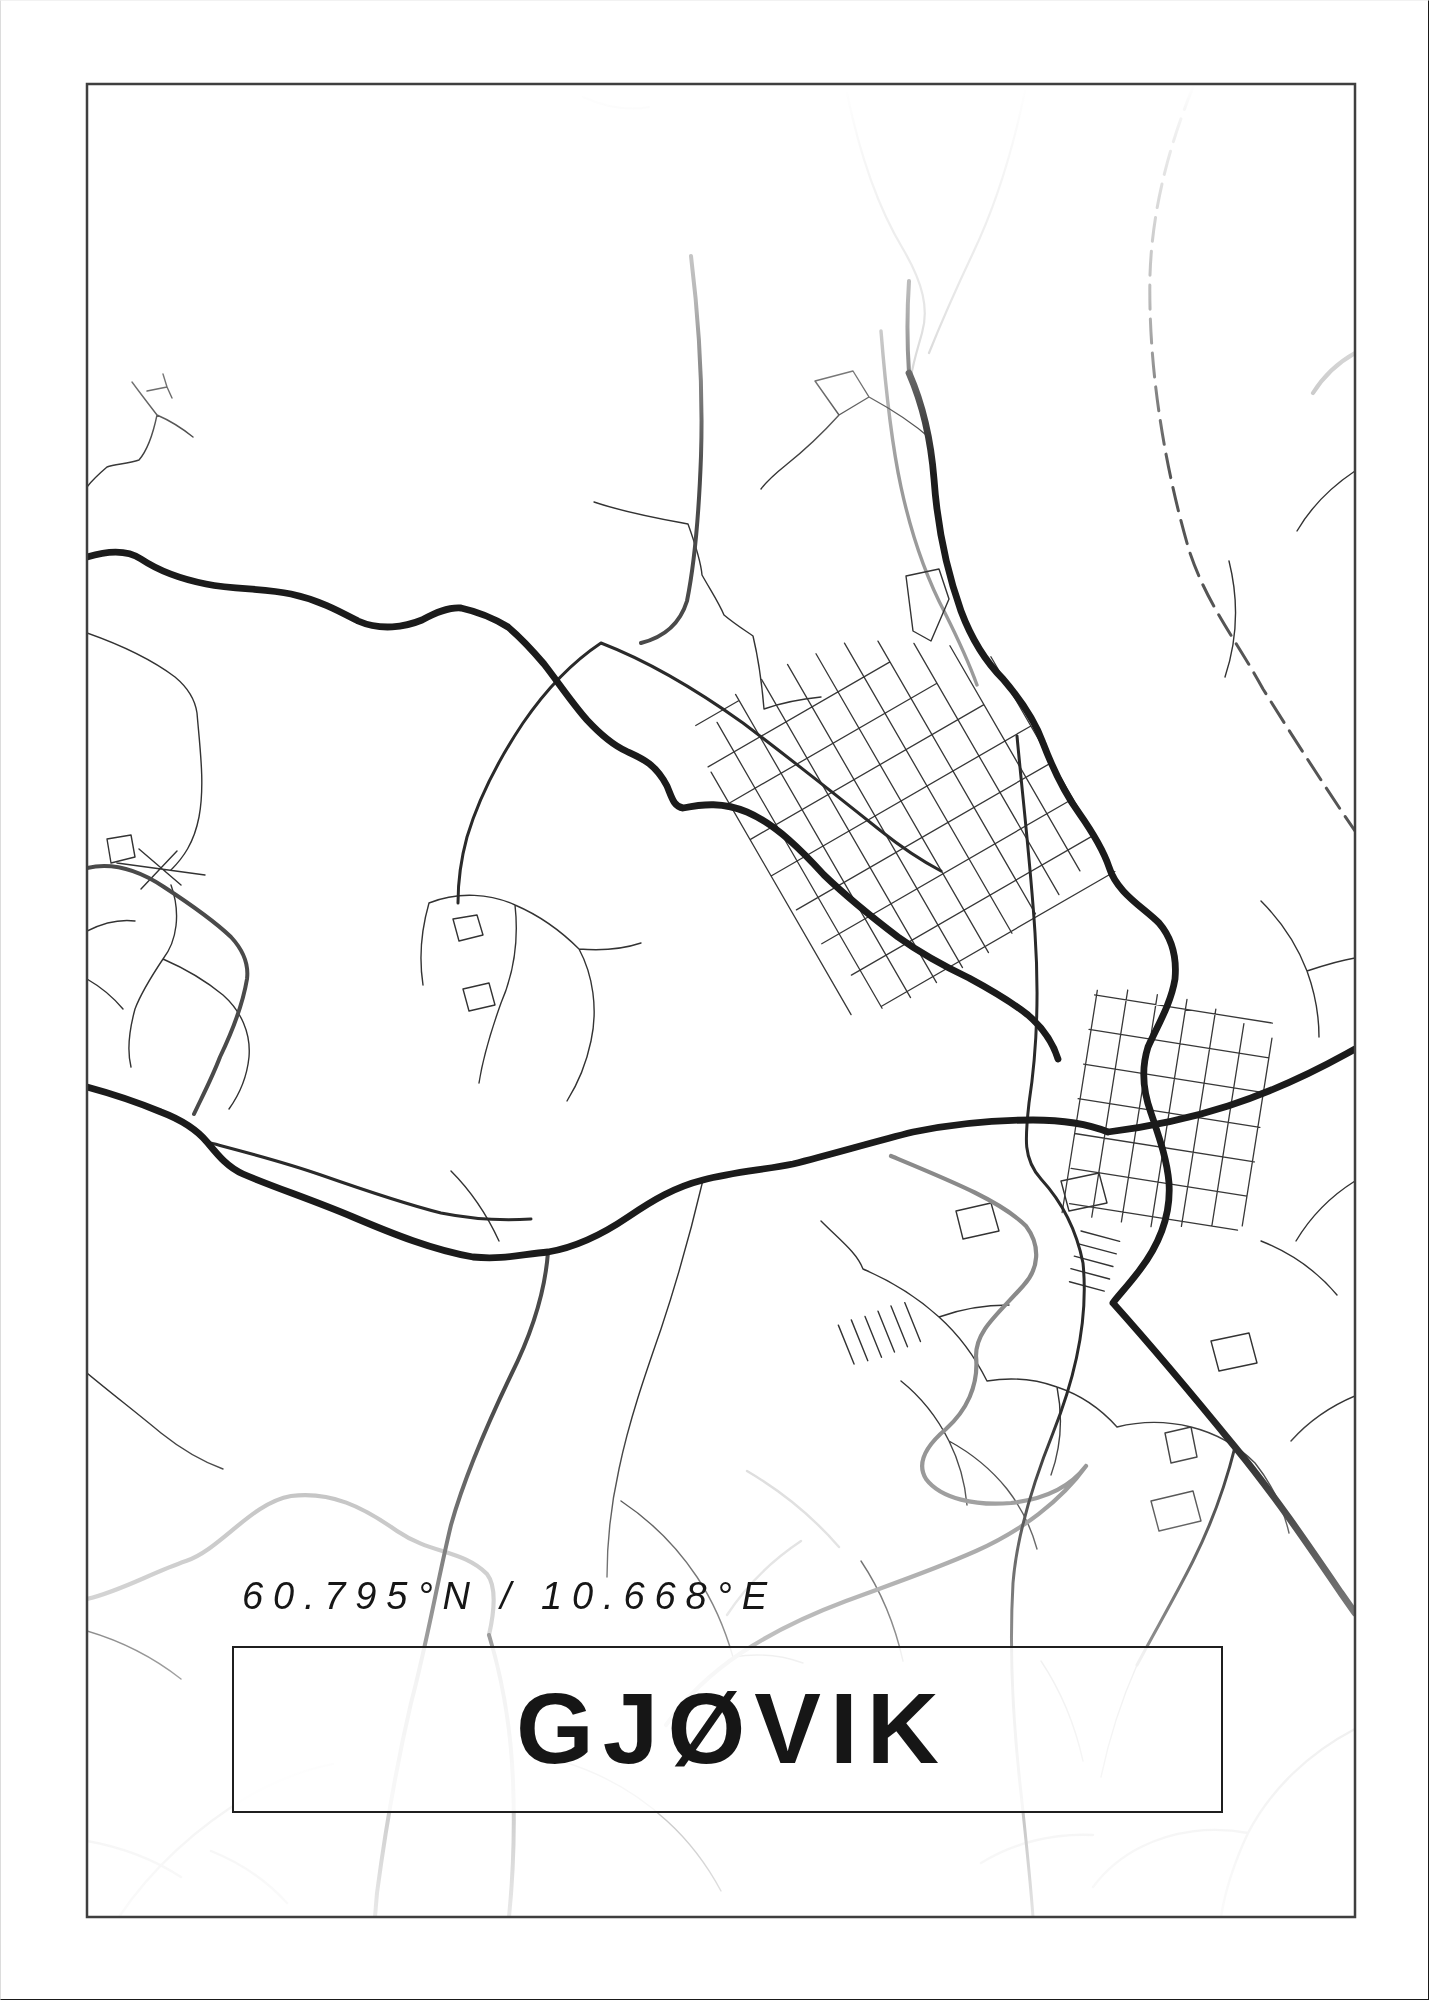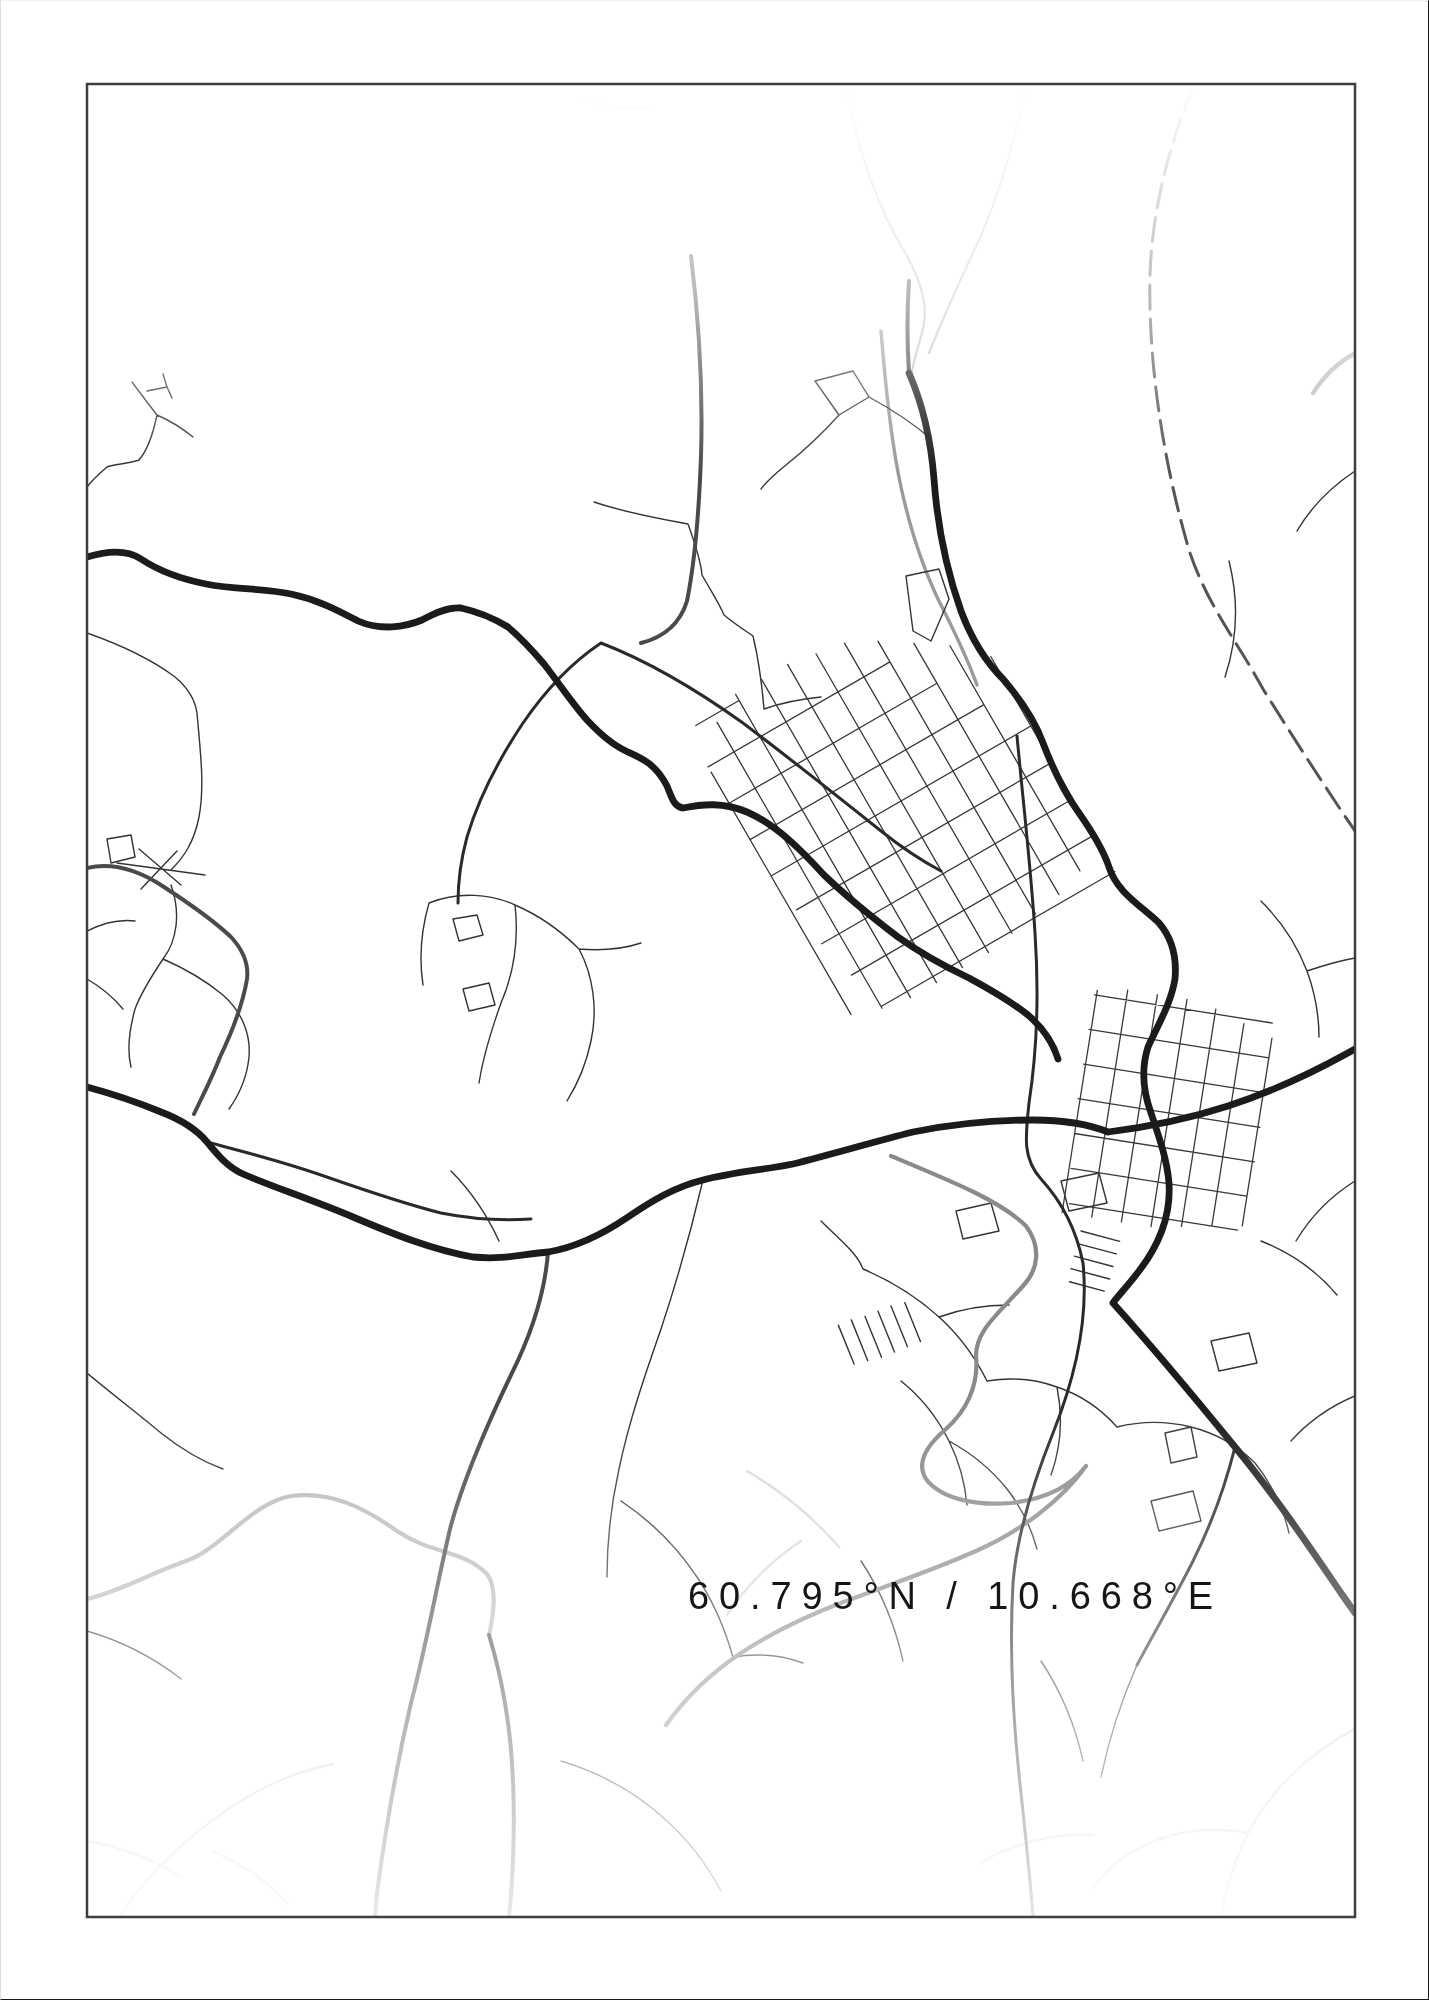--- a/index.html
+++ b/index.html
@@ -5,22 +5,22 @@
   html,body{margin:0;padding:0;background:#ffffff;}
   body{width:1429px;height:2000px;overflow:hidden;font-family:"Liberation Sans",sans-serif;}
   .poster{
     position:relative;width:1427px;height:1998px;background:var(--background,#fff);
     border-top:1px solid #f2f2f2;border-left:1px solid #dcdcdc;
     border-right:1px solid #1a1a1a;border-bottom:1px solid #1a1a1a;
   }
   .map-svg{position:absolute;left:0;top:0;width:1429px;height:2000px;}
   .coords{
     position:absolute;left:231px;width:991px;top:1576px;
-    text-align:right;font-size:38px;font-weight:400;color:var(--ink,#161616);
-    letter-spacing:0.26em;text-indent:0.26em;white-space:nowrap;line-height:1;
+    text-align:left;font-size:38px;font-weight:400;color:var(--ink,#161616);
+    letter-spacing:0.26em;text-indent:0.26em;white-space:nowrap;line-height:1;font-style:italic;
   }
   .plate{
     position:absolute;left:231px;top:1645px;width:991px;height:167px;
     background:rgba(255,255,255,0.86);
     border:2px solid var(--plate-border,#1f1f1f);box-sizing:border-box;
     display:flex;align-items:center;justify-content:center;
   }
   .city{
     font-size:100px;font-weight:700;color:var(--ink,#161616);
     letter-spacing:0.09em;text-indent:0.09em;white-space:nowrap;line-height:1;
@@ -105,14 +105,17 @@
 
       <rect x="86" y="83" width="1268" height="390" fill="url(#fadeTop)"></rect>
       <rect x="86" y="1400" width="1268" height="516" fill="url(#fadeBottom)"></rect>
     </g>
 
     <rect class="frame" x="86" y="83" width="1268" height="1833"></rect>
   </svg>
 
   <div class="coords">60.795°N / 10.668°E</div>
 
+  <div class="plate">
+    <div class="city">GJØVIK</div>
+  </div>
 
 </div>
 
 </body></html>

